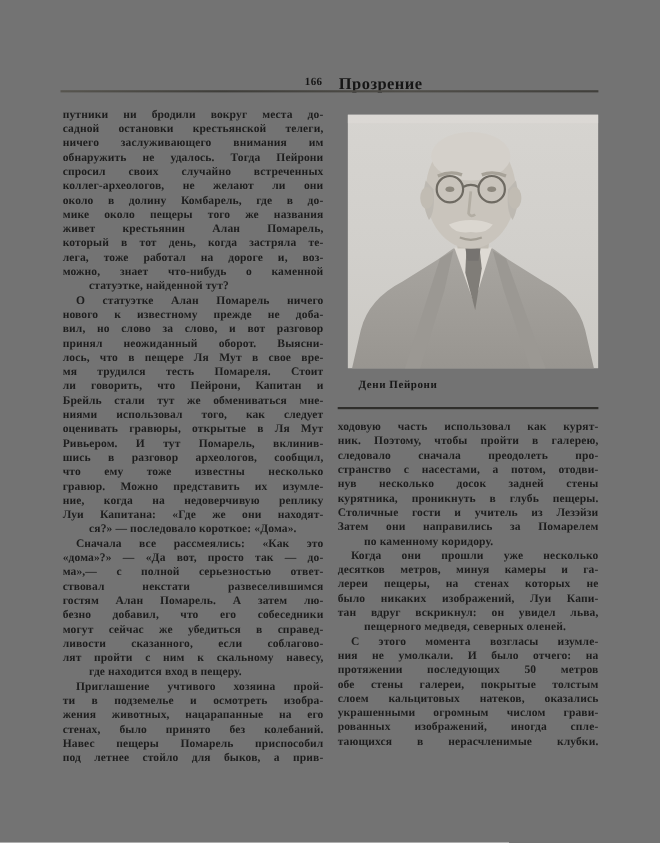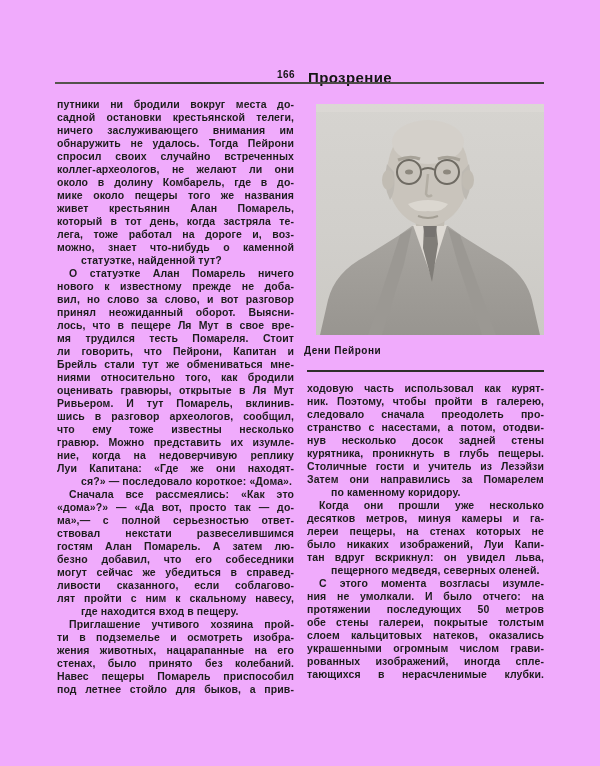--- a/index.html
+++ b/index.html
@@ -1,21 +1,21 @@
 <!DOCTYPE html>
 <html><head>
 <meta charset="utf-8">
 <style>
   html,body{margin:0;padding:0;}
   body{
     width:600px;height:766px;position:relative;overflow:hidden;
     background:#ffffff;
     font-family:"Liberation Sans",sans-serif;
   }
-  .page{position:absolute;inset:0;background:#f0abfc;}
+  .page{position:absolute;inset:0;background:#737373;font-family:Liberation Serif, serif;}
   
   .running-num{
     position:absolute;left:277px;top:69px;
     font-size:10px;font-weight:bold;color:#161616;letter-spacing:.4px;
   }
   .running-title{
     position:absolute;left:308px;top:69px;
     font-size:15px;font-weight:bold;color:#161616;letter-spacing:.4px;
   }
   .head-rule{
@@ -32,21 +32,21 @@
   #rightcol{left:307px;top:382px;}
   .line{text-align:justify;text-align-last:justify;height:13px;}
   .line.plast{text-align-last:left;margin-left:24px;}
   .line.pfirst{text-indent:12px;}
   
   .photo{
     position:absolute;left:316px;top:104px;width:228px;height:231px;
     display:block;
   }
   .caption{
-    position:absolute;left:304px;top:345px;
+    position:absolute;left:326px;top:345px;
     font-size:10px;font-weight:bold;color:#161616;letter-spacing:.5px;
   }
   .cap-rule{
     position:absolute;left:307px;top:370px;width:237px;height:2px;
     background:#2f2e2b;
   }
 </style>
 </head>
 <body>
 
@@ -71,21 +71,21 @@
       <div class="line">можно, знает что-нибудь о каменной</div>
       <div class="line plast">статуэтке, найденной тут?</div>
       <div class="line pfirst">О статуэтке Алан Помарель ничего</div>
       <div class="line">нового к известному прежде не доба-</div>
       <div class="line">вил, но слово за слово, и вот разговор</div>
       <div class="line">принял неожиданный оборот. Выясни-</div>
       <div class="line">лось, что в пещере Ля Мут в свое вре-</div>
       <div class="line">мя трудился тесть Помареля. Стоит</div>
       <div class="line">ли говорить, что Пейрони, Капитан и</div>
       <div class="line">Брейль стали тут же обмениваться мне-</div>
-      <div class="line">ниями относительно того, как бродили</div>
+      <div class="line">ниями использовал того, как следует</div>
       <div class="line">оценивать гравюры, открытые в Ля Мут</div>
       <div class="line">Ривьером. И тут Помарель, вклинив-</div>
       <div class="line">шись в разговор археологов, сообщил,</div>
       <div class="line">что ему тоже известны несколько</div>
       <div class="line">гравюр. Можно представить их изумле-</div>
       <div class="line">ние, когда на недоверчивую реплику</div>
       <div class="line">Луи Капитана: «Где же они находят-</div>
       <div class="line plast">ся?» — последовало короткое: «Дома».</div>
       <div class="line pfirst">Сначала все рассмеялись: «Как это</div>
       <div class="line">«дома»?» — «Да вот, просто так — до-</div>

